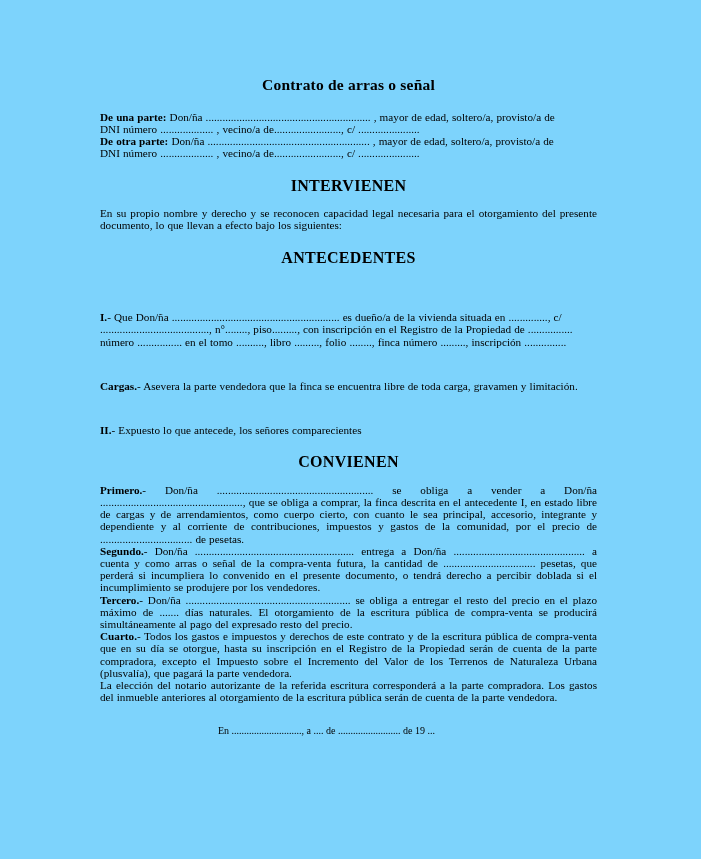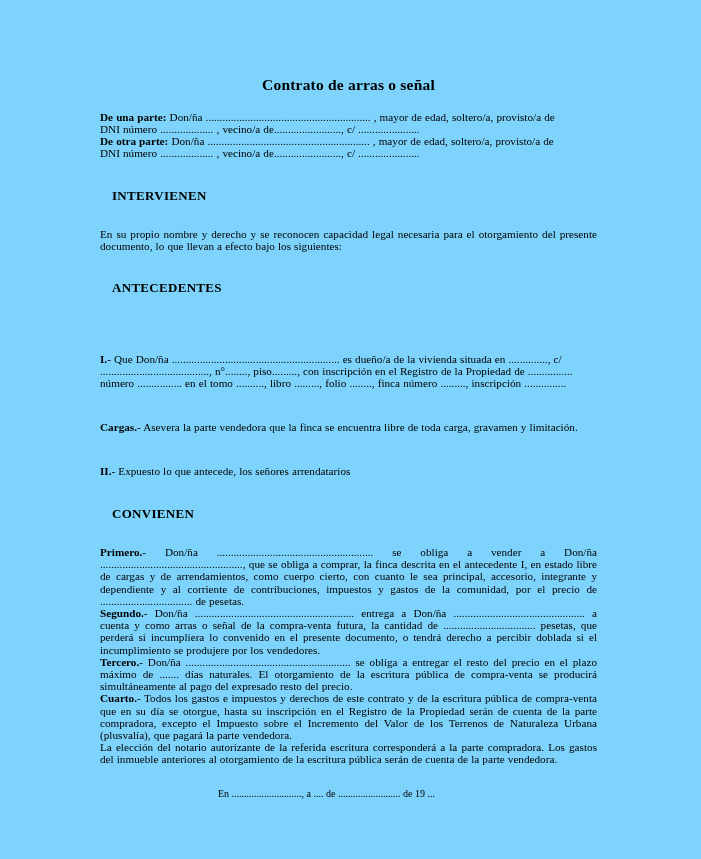--- a/index.html
+++ b/index.html
@@ -30,25 +30,25 @@
   }
   .doc-title {
     font-size: 15.5px;
     font-weight: bold;
     text-align: center;
     letter-spacing: 0.2px;
     margin: 0 0 17px 0;
     line-height: 1.15;
   }
   .section-heading {
-    font-size: 13px;
+    font-size: 16px;
     font-weight: bold;
-    text-align: left;
+    text-align: center;
     letter-spacing: 0.3px;
-    margin: 12px;
+    margin: 0;
     line-height: 1.1;
   }
   .para {
     font-size: 11.2px;
     line-height: 12.2px;
     text-align: justify;
     margin: 0;
     word-spacing: 0.3px;
   }
   .para.left {
@@ -101,21 +101,21 @@
 
     <h2 class="section-heading">ANTECEDENTES</h2>
 
     <div class="gap-m"></div>
 
     <p class="para left"><span class="b">I.</span><span>- Que Don/ña ............................................................ es dueño/a de la vivienda situada en .............., c/ ......................................., n°........, piso........., con inscripción en el Registro de la Propiedad de ................ número ................ en el tomo .........., libro ........., folio ........, finca número ........., inscripción ...............</span></p>
 
     <p class="para left"><span class="b">Cargas.</span><span>- Asevera la parte vendedora que la finca se encuentra libre de toda carga, gravamen y limitación.</span></p>
 
 
-    <p class="para left"><span class="b">II.</span><span>- Expuesto lo que antecede, los señores arrendatarios</span></p>
+    <p class="para left"><span class="b">II.</span><span>- Expuesto lo que antecede, los señores comparecientes</span></p>
 
     <div class="gap-l"></div>
 
     <h2 class="section-heading">CONVIENEN</h2>
 
     <div class="gap-m"></div>
 
     <p class="para"><span class="b">Primero.</span><span>- Don/ña ........................................................ se obliga a vender a Don/ña ..................................................., que se obliga a comprar, la finca descrita en el antecedente I, en estado libre de cargas y de arrendamientos, como cuerpo cierto, con cuanto le sea principal, accesorio, integrante y dependiente y al corriente de contribuciones, impuestos y gastos de la comunidad, por el precio de ................................. de pesetas.</span></p>
 
     <p class="para"><span class="b">Segundo.</span><span>- Don/ña ......................................................... entrega a Don/ña ............................................... a cuenta y como arras o señal de la compra-venta futura, la cantidad de ................................. pesetas, que perderá si incumpliera lo convenido en el presente documento, o tendrá derecho a percibir doblada si el incumplimiento se produjere por los vendedores.</span></p>

